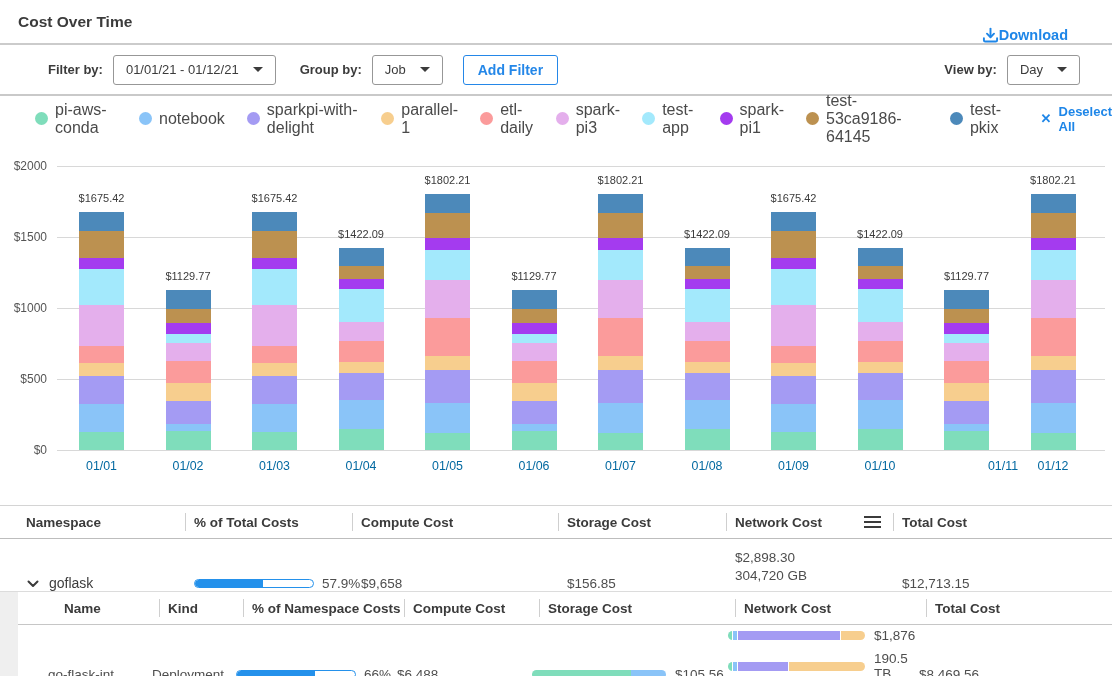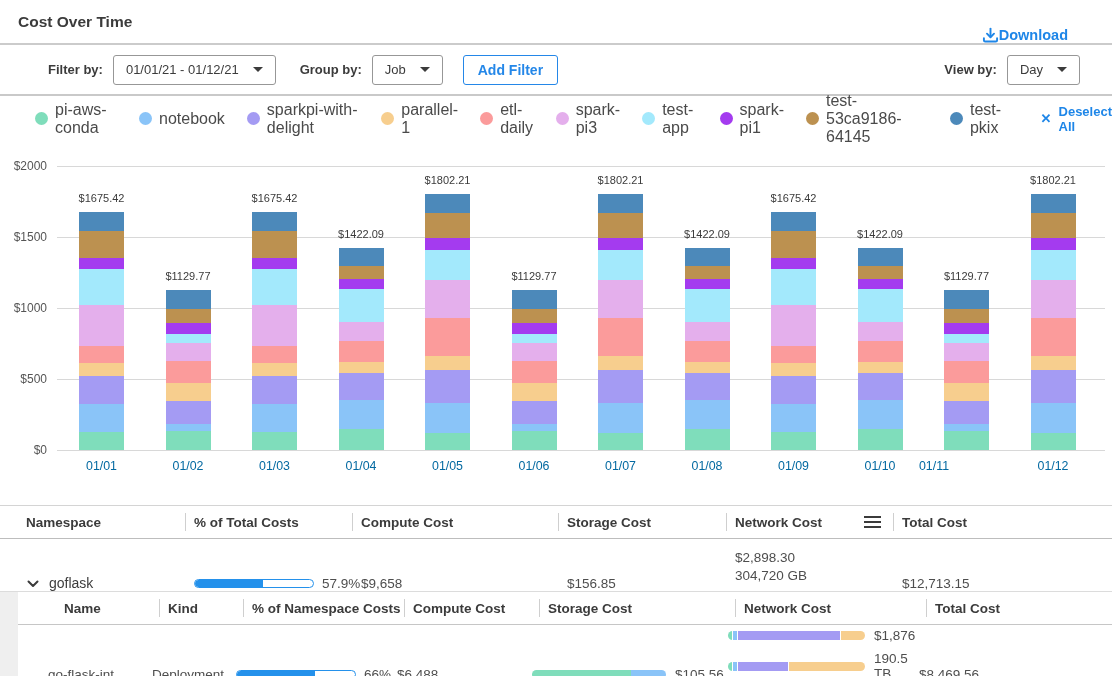--- a/index.html
+++ b/index.html
@@ -350,21 +350,21 @@
       <div class="xtick" style="left: 56.5px;">01/01</div>
       <div class="xtick" style="left: 143px;">01/02</div>
       <div class="xtick" style="left: 229.5px;">01/03</div>
       <div class="xtick" style="left: 316px;">01/04</div>
       <div class="xtick" style="left: 402.5px;">01/05</div>
       <div class="xtick" style="left: 489px;">01/06</div>
       <div class="xtick" style="left: 575.5px;">01/07</div>
       <div class="xtick" style="left: 662px;">01/08</div>
       <div class="xtick" style="left: 748.5px;">01/09</div>
       <div class="xtick" style="left: 835px;">01/10</div>
-      <div class="xtick" style="left: 889px;">01/11</div>
+      <div class="xtick" style="left: 958px;">01/11</div>
       <div class="xtick" style="left: 1008px;">01/12</div>
     </div>
 
   <div class="tbl-head" id="tbl-head">
       <div class="th">
         <span>Namespace</span>
       </div>
       <div class="th">
         <span>% of Total Costs</span>
       </div>

